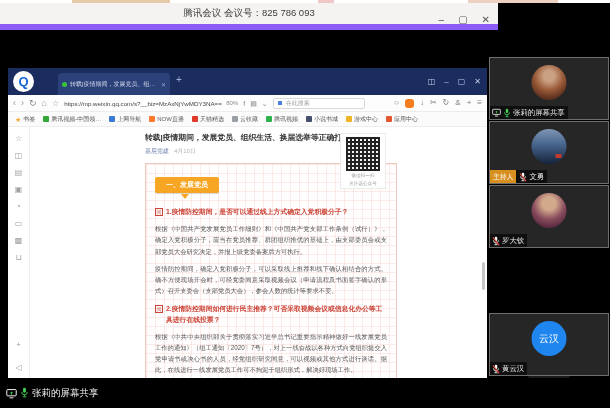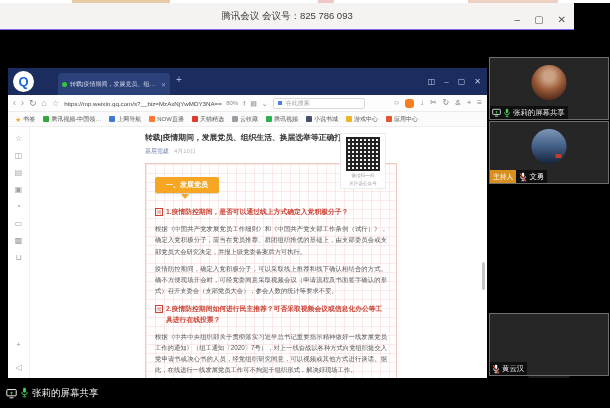--- a/index.html
+++ b/index.html
@@ -2,21 +2,21 @@
 <html><head>
 <meta charset="utf-8">
 <style>
   * { margin:0; padding:0; box-sizing:border-box; }
   html,body { width:610px; height:408px; }
   body { font-family:"Liberation Sans","DejaVu Sans",sans-serif; background:#000; position:relative; overflow:hidden; }
 
   
   #desktop-strip { position:absolute; left:0; top:0; width:610px; height:3px; background:#fff; }
   #desktop-strip .seg { position:absolute; top:0; height:3px; }
-  #titlebar { position:absolute; left:0; top:3px; width:574px; height:27px; background:#f4f3f1; border-bottom:1px solid #8b5cf6; display:flex; align-items:center; justify-content:center; }
+  #titlebar { position:absolute; left:0; top:3px; width:498px; height:27px; background:#f4f3f1; border-bottom:6px solid #8b5cf6; display:flex; align-items:center; justify-content:center; }
   #titlebar .title { font-size:9.5px; color:#3c3c3c; }
   #win-controls { position:absolute; right:8px; top:3px; height:27px; display:flex; align-items:center; gap:14px; }
   #win-controls span { font-size:10px; color:#555; cursor:default; line-height:1; }
 
   
   #stage { position:absolute; left:0; top:30px; width:610px; height:378px; background:#000; }
 
   
   #browser { position:absolute; left:8px; top:38px; width:479px; height:310px; background:#fff; overflow:hidden; }
   #tabbar { position:absolute; left:0; top:0; width:100%; height:27px; background:#1b2c5e; }
@@ -287,21 +287,35 @@
           <svg class="icon-svg" width="8" height="10" viewBox="0 0 12 16">
   <rect x="4" y="1" width="4" height="7" rx="2" fill="#fff"></rect>
   <path d="M2 7a4 4 0 0 0 8 0" fill="none" stroke="#fff" stroke-width="1.3"></path>
   <line x1="6" y1="11" x2="6" y2="13.5" stroke="#fff" stroke-width="1.3"></line>
   <line x1="3.5" y1="14" x2="8.5" y2="14" stroke="#fff" stroke-width="1.3"></line>
   <line x1="1" y1="2" x2="11" y2="15" stroke="#e84c3d" stroke-width="1.8"></line>
           </svg>
           <span class="pname">文勇</span>
         </div>
       </div>
+      <div class="tile" style="top: 155px;">
+        <div class="avatar av-photo-man"></div>
+        <div class="tilebar">
+          <svg class="icon-svg" width="8" height="10" viewBox="0 0 12 16">
+  <rect x="4" y="1" width="4" height="7" rx="2" fill="#fff"></rect>
+  <path d="M2 7a4 4 0 0 0 8 0" fill="none" stroke="#fff" stroke-width="1.3"></path>
+  <line x1="6" y1="11" x2="6" y2="13.5" stroke="#fff" stroke-width="1.3"></line>
+  <line x1="3.5" y1="14" x2="8.5" y2="14" stroke="#fff" stroke-width="1.3"></line>
+  <line x1="1" y1="2" x2="11" y2="15" stroke="#e84c3d" stroke-width="1.8"></line>
+          </svg>
+          <span class="pname">罗大钦</span>
+        </div>
+      </div>
       <div class="tile" style="top: 283px;">
+        <div class="avatar av-initials">云汉</div>
         <div class="tilebar">
           <svg class="icon-svg" width="8" height="10" viewBox="0 0 12 16">
   <rect x="4" y="1" width="4" height="7" rx="2" fill="#fff"></rect>
   <path d="M2 7a4 4 0 0 0 8 0" fill="none" stroke="#fff" stroke-width="1.3"></path>
   <line x1="6" y1="11" x2="6" y2="13.5" stroke="#fff" stroke-width="1.3"></line>
   <line x1="3.5" y1="14" x2="8.5" y2="14" stroke="#fff" stroke-width="1.3"></line>
   <line x1="1" y1="2" x2="11" y2="15" stroke="#e84c3d" stroke-width="1.8"></line>
           </svg>
           <span class="pname">黄云汉</span>
         </div>

